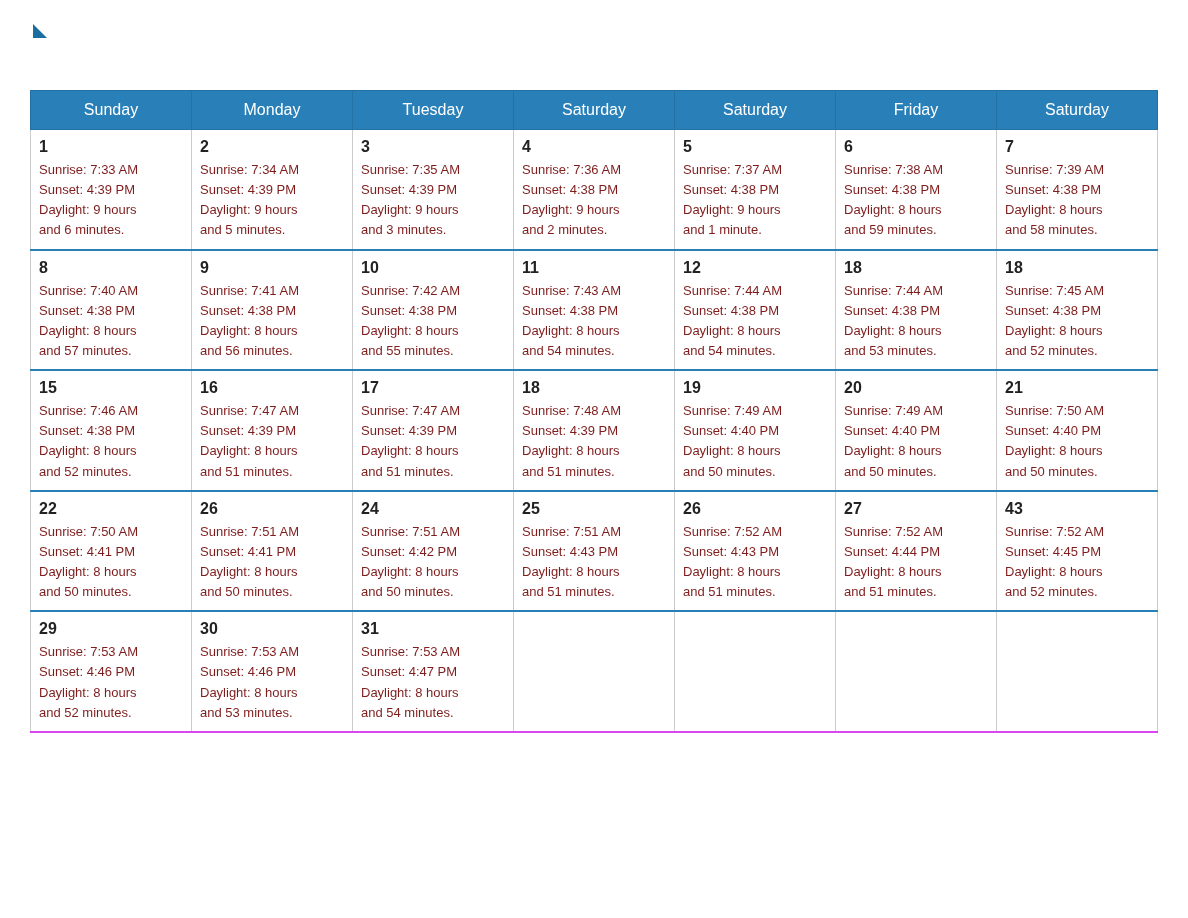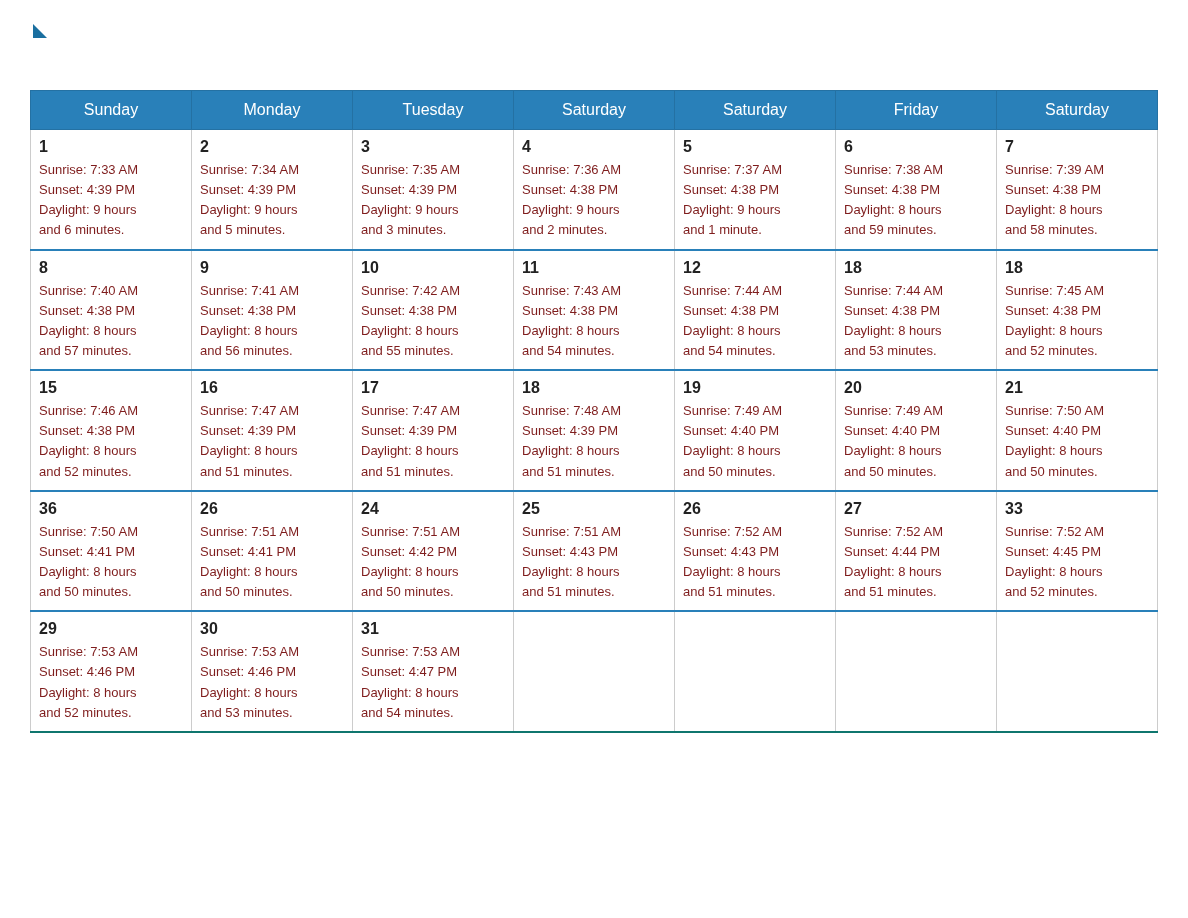--- a/index.html
+++ b/index.html
@@ -94,21 +94,21 @@
     }
     .day-info {
       font-size: 13px;
       line-height: 1.55;
       color: #7f1d1d;
     }
     td.empty {
       background: #fff;
     }
     tbody tr:last-child {
-      border-bottom: 2px solid #0f766e;
+      border-bottom: 2px solid #d946ef;
     }
   </style>
 </head>
 <body>
 
 <div class="header">
   <div class="logo">
     <div class="logo-text">
       <span class="logo-general"></span>
       <span class="logo-arrow"></span>
@@ -221,21 +221,21 @@
           <span class="day-num">20</span>
           <div class="day-info">Sunrise: 7:49 AM<br>Sunset: 4:40 PM<br>Daylight: 8 hours<br>and 50 minutes.</div>
         </td>
         <td>
           <span class="day-num">21</span>
           <div class="day-info">Sunrise: 7:50 AM<br>Sunset: 4:40 PM<br>Daylight: 8 hours<br>and 50 minutes.</div>
         </td>
       </tr>
       <tr>
         <td>
-          <span class="day-num">36</span>
+          <span class="day-num">22</span>
           <div class="day-info">Sunrise: 7:50 AM<br>Sunset: 4:41 PM<br>Daylight: 8 hours<br>and 50 minutes.</div>
         </td>
         <td>
           <span class="day-num">26</span>
           <div class="day-info">Sunrise: 7:51 AM<br>Sunset: 4:41 PM<br>Daylight: 8 hours<br>and 50 minutes.</div>
         </td>
         <td>
           <span class="day-num">24</span>
           <div class="day-info">Sunrise: 7:51 AM<br>Sunset: 4:42 PM<br>Daylight: 8 hours<br>and 50 minutes.</div>
         </td>
@@ -245,21 +245,21 @@
         </td>
         <td>
           <span class="day-num">26</span>
           <div class="day-info">Sunrise: 7:52 AM<br>Sunset: 4:43 PM<br>Daylight: 8 hours<br>and 51 minutes.</div>
         </td>
         <td>
           <span class="day-num">27</span>
           <div class="day-info">Sunrise: 7:52 AM<br>Sunset: 4:44 PM<br>Daylight: 8 hours<br>and 51 minutes.</div>
         </td>
         <td>
-          <span class="day-num">33</span>
+          <span class="day-num">43</span>
           <div class="day-info">Sunrise: 7:52 AM<br>Sunset: 4:45 PM<br>Daylight: 8 hours<br>and 52 minutes.</div>
         </td>
       </tr>
       <tr>
         <td>
           <span class="day-num">29</span>
           <div class="day-info">Sunrise: 7:53 AM<br>Sunset: 4:46 PM<br>Daylight: 8 hours<br>and 52 minutes.</div>
         </td>
         <td>
           <span class="day-num">30</span>

